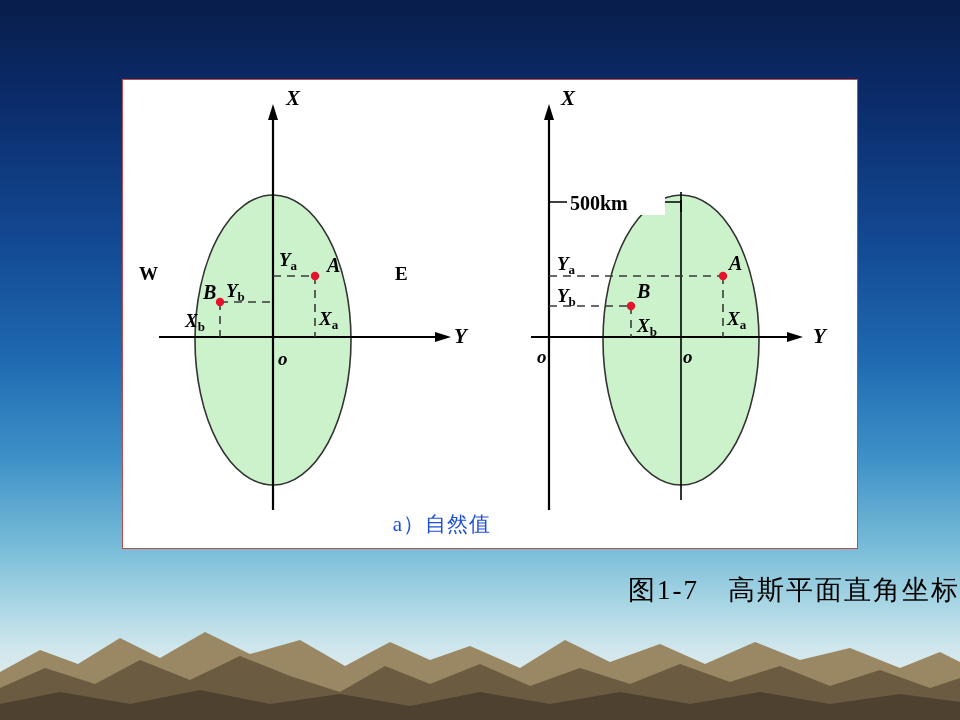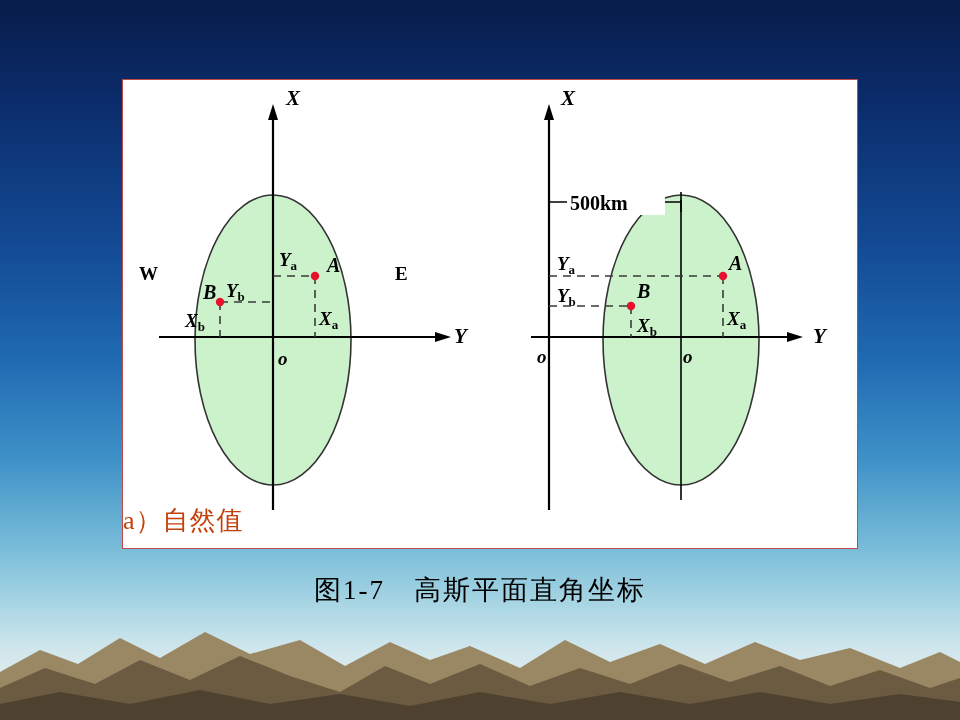--- a/index.html
+++ b/index.html
@@ -55,34 +55,34 @@
     top: 0;
     width: 368px;
     height: 470px;
   }
   .panel-a { left: 0; }
   .panel-b { left: 368px; }
 
   .caption-sub {
     position: absolute;
     width: 100%;
-    text-align: left;
+    text-align: right;
     bottom: 12px;
-    font-size: 26px;
-    color: #c2410c;
+    font-size: 21px;
+    color: #1d4ed8;
     font-family: "Liberation Serif", serif;
     letter-spacing: 1px;
   }
 
   .figure-caption {
     position: absolute;
     left: 0;
     top: 572px;
     width: 960px;
-    text-align: center;
+    text-align: right;
     font-size: 27px;
     color: #000000;
     font-family: "Liberation Serif", serif;
     letter-spacing: 2px;
   }
 
   svg { display: block; }
 
   .lbl {
     font-family: "Liberation Serif", serif;

